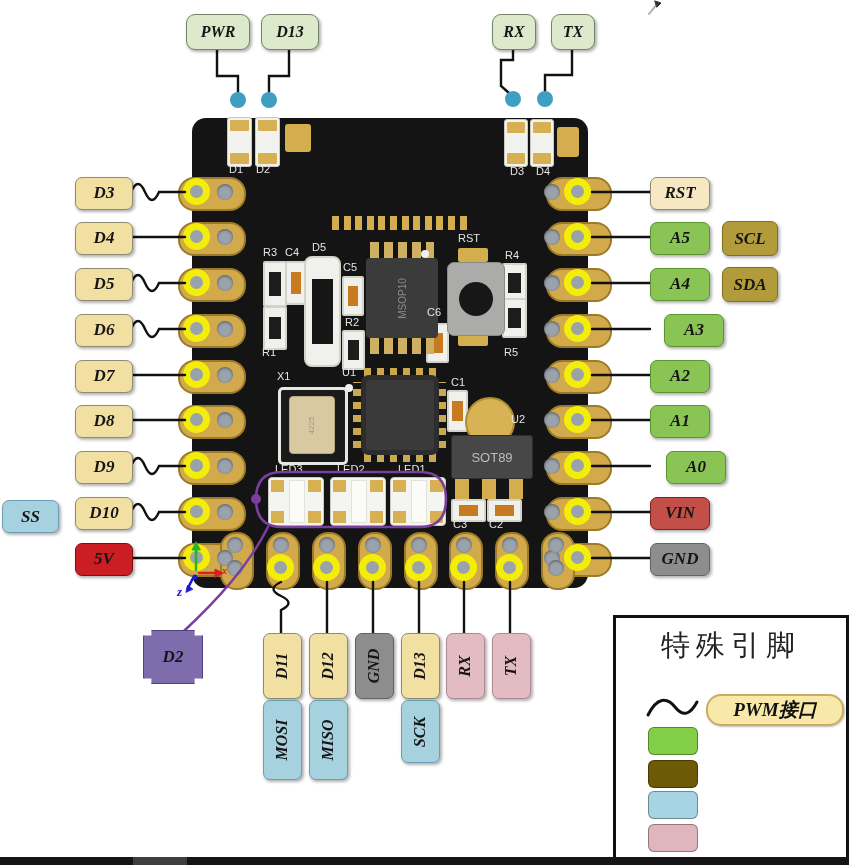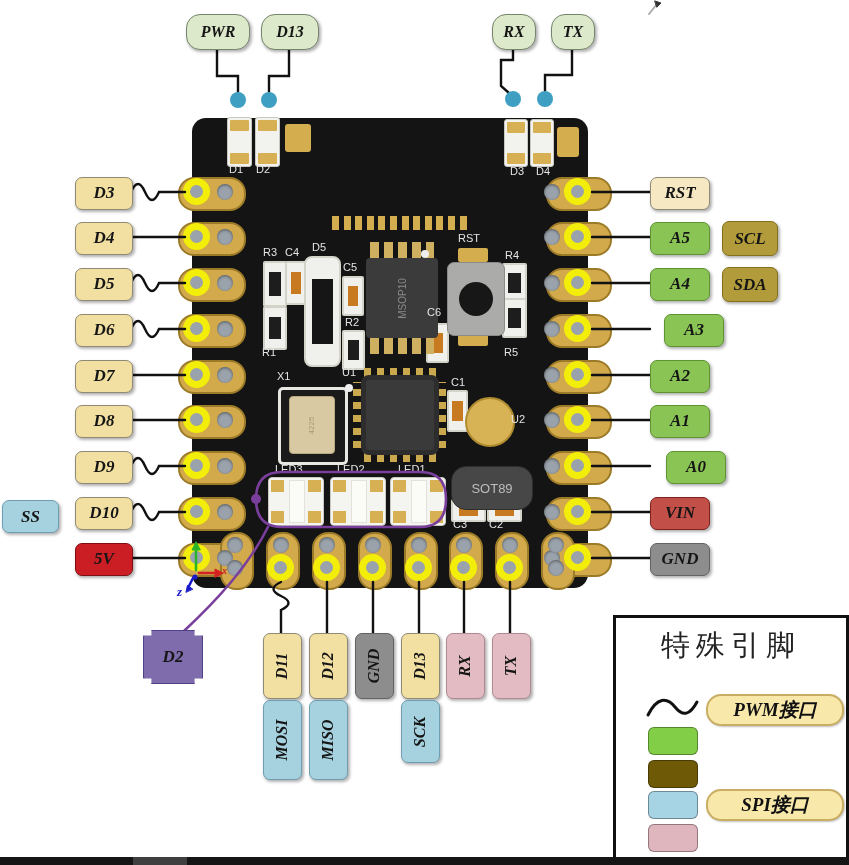--- a/index.html
+++ b/index.html
@@ -11,21 +11,21 @@
        border:1.6px solid #8f8a74;border-radius:7px;box-shadow:1.5px 2px 3px rgba(0,0,0,.3);z-index:6;}
   .st-digital{background:#f2dfa2;}
   .st-reset{background:#f6e8c2;}
   .st-adc{background:#8ac455;border-color:#5e9334;}
   .st-iic{background:#b29b3a;border-color:#83701c;}
   .st-spi{background:#a6d2e0;border-color:#6f9db1;}
   .st-serial{background:#e3bcc3;border-color:#b18992;}
   .st-gnd{background:#8d8d8d;border-color:#636363;}
   .st-5v{background:#cb1e24;border-color:#7e0e12;}
   .st-vin{background:#c24f48;border-color:#7e221e;}
-  .st-pale{background:#dde9cb;border-color:#75856b;border-radius:14px;}
+  .st-pale{background:#dde9cb;border-color:#75856b;border-radius:9px;}
   .st-purple{background:#7e6cad;border-color:#4f4185;}
   .rot span{transform:rotate(-90deg);white-space:nowrap;font-size:16px;}
   
   .board{position:absolute;left:192px;top:118px;width:396px;height:470px;background:#141414;
          border-radius:14px;z-index:1;}
   .pad{position:absolute;background:#d2a94b;border:2px solid #9c7b28;border-radius:16px;z-index:2;}
   .hole{position:absolute;width:16px;height:16px;border-radius:50%;background:#9aa2ab;
         box-shadow:inset 0 1px 3px rgba(0,0,0,.45);z-index:3;}
   .ring{position:absolute;width:13px;height:13px;border-radius:50%;background:#9aa2ab;
         border:7.5px solid #f2ee0a;z-index:3;}
@@ -157,22 +157,22 @@
   <div class="comp" style="left:364px;top:453px;width:72px;height:9px;background:repeating-linear-gradient(90deg,#caa84e 0 7px,transparent 7px 13px);"></div>
   <div class="comp" style="left:353px;top:382px;width:9px;height:66px;background:repeating-linear-gradient(0deg,#caa84e 0 7px,transparent 7px 13px);"></div>
   <div class="comp" style="left:437px;top:382px;width:9px;height:66px;background:repeating-linear-gradient(0deg,#caa84e 0 7px,transparent 7px 13px);"></div>
   <div class="comp" style="left:361px;top:375px;width:78px;height:80px;background:#3a3a3a;border:5px solid #2d2d2d;border-radius:8px;box-sizing:border-box;"></div>
   <div class="wdot" style="left:345px;top:384px;"></div>
 
   <div class="comp" style="left:465px;top:397px;width:46px;height:46px;border-radius:50%;background:#d8b355;border:2px solid #b08c30;"></div>
   <div class="comp" style="left:455px;top:477px;width:14px;height:22px;background:#d4ad4e;"></div>
   <div class="comp" style="left:482px;top:477px;width:14px;height:22px;background:#d4ad4e;"></div>
   <div class="comp" style="left:509px;top:477px;width:14px;height:22px;background:#d4ad4e;"></div>
-  <div class="comp" style="left:451px;top:435px;width:80px;height:42px;background:#474747;border:1px solid #2e2e2e;border-radius:15px;
-       display:flex;align-items:center;justify-content:center;margin-top:31px;">
+  <div class="comp" style="left:451px;top:435px;width:80px;height:42px;background:#474747;border:1px solid #2e2e2e;border-radius:3px;
+       display:flex;align-items:center;justify-content:center;">
     <span style="color:#bdbdbd;font:13px 'Liberation Sans',sans-serif;">SOT89</span>
   </div>
 
   <div class="ledmod" style="left:268px;top:477px;">
     <div class="c" style="left:2px;top:2px;"></div>
       <div class="c" style="right:2px;top:2px;"></div>
     <div class="c" style="left:2px;bottom:2px;"></div>
       <div class="c" style="right:2px;bottom:2px;"></div>
       <div class="s"></div>
   </div>
@@ -209,21 +209,20 @@
           <div class="lpill">PWM接口</div>
         </div>
         <div class="lrow" style="top: 107px;">
           <div class="lswatch" title="ADC接口" style="background: rgb(130, 206, 71);"></div>
         </div>
         <div class="lrow" style="top: 140px;">
           <div class="lswatch" title="IIC接口" style="background: rgb(110, 90, 6);"></div>
         </div>
         <div class="lrow" style="top: 171px;">
           <div class="lswatch" title="SPI接口" style="background: rgb(166, 212, 228);"></div>
-          <div class="lpill">SPI接口</div>
         </div>
         <div class="lrow" style="top: 204px;">
           <div class="lswatch" title="串口" style="background: rgb(223, 182, 189);"></div>
         </div>
       </div>
   </div>
 
   <div class="bbar">
       <i></i>
     </div>

